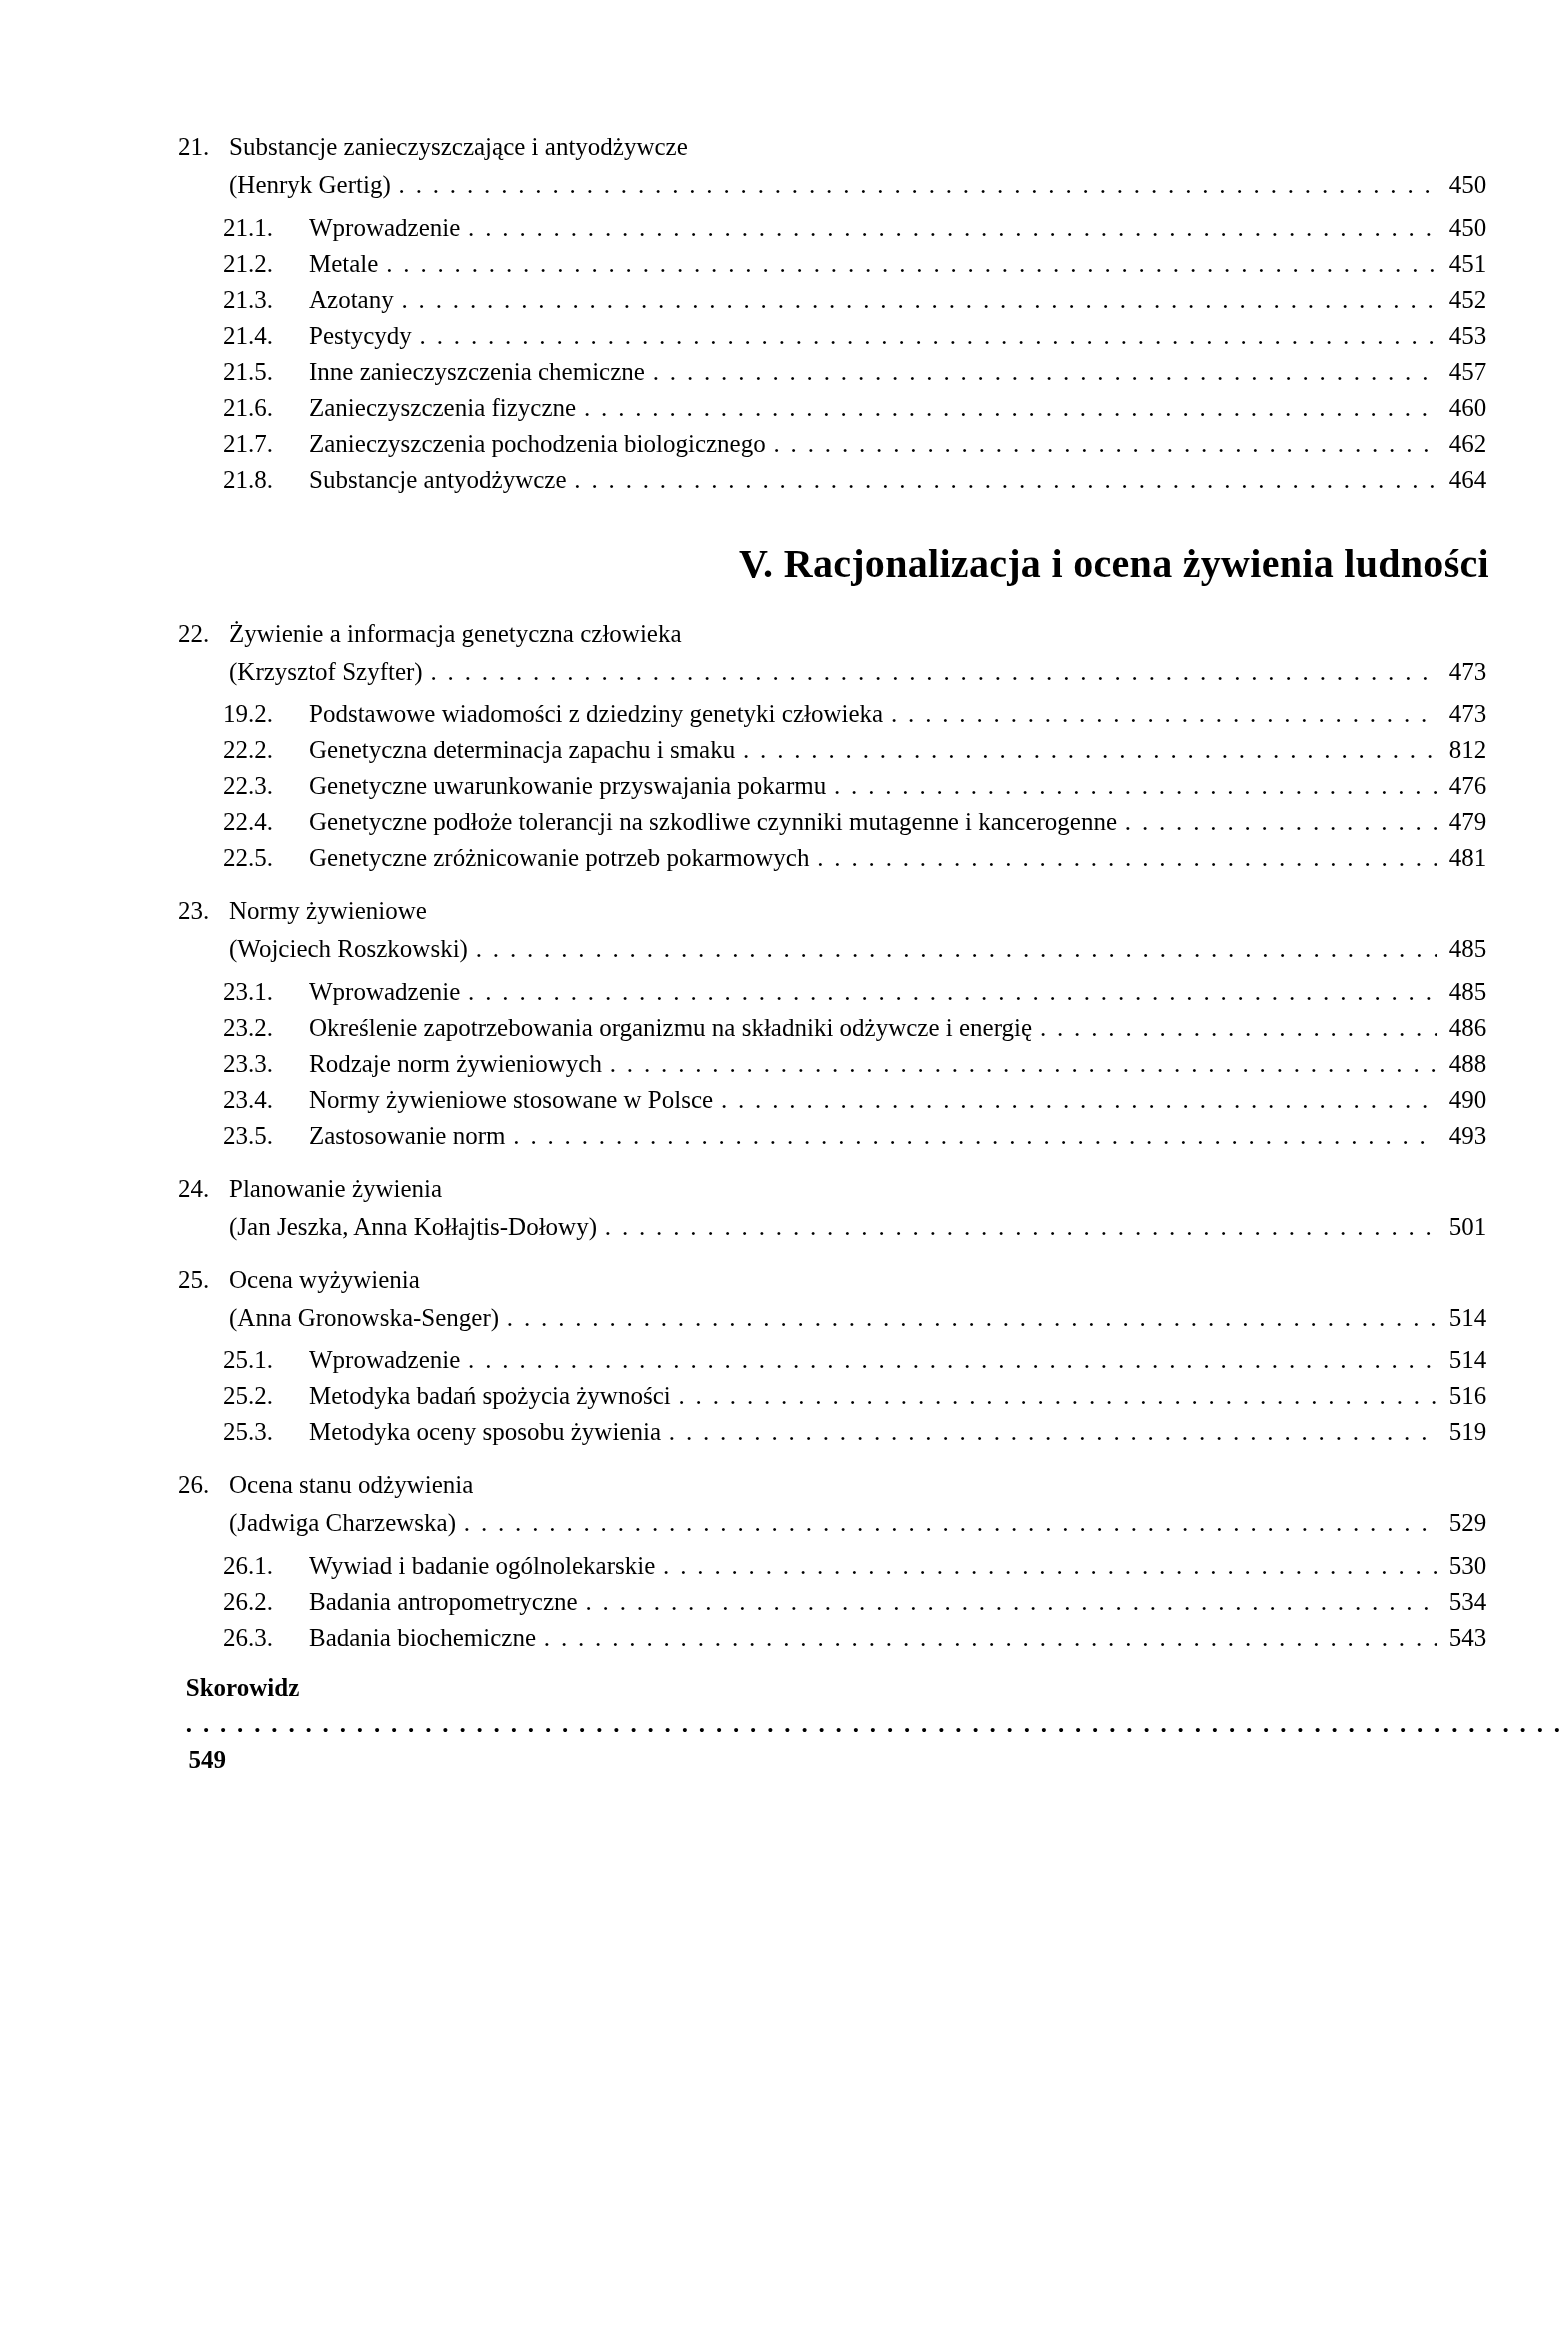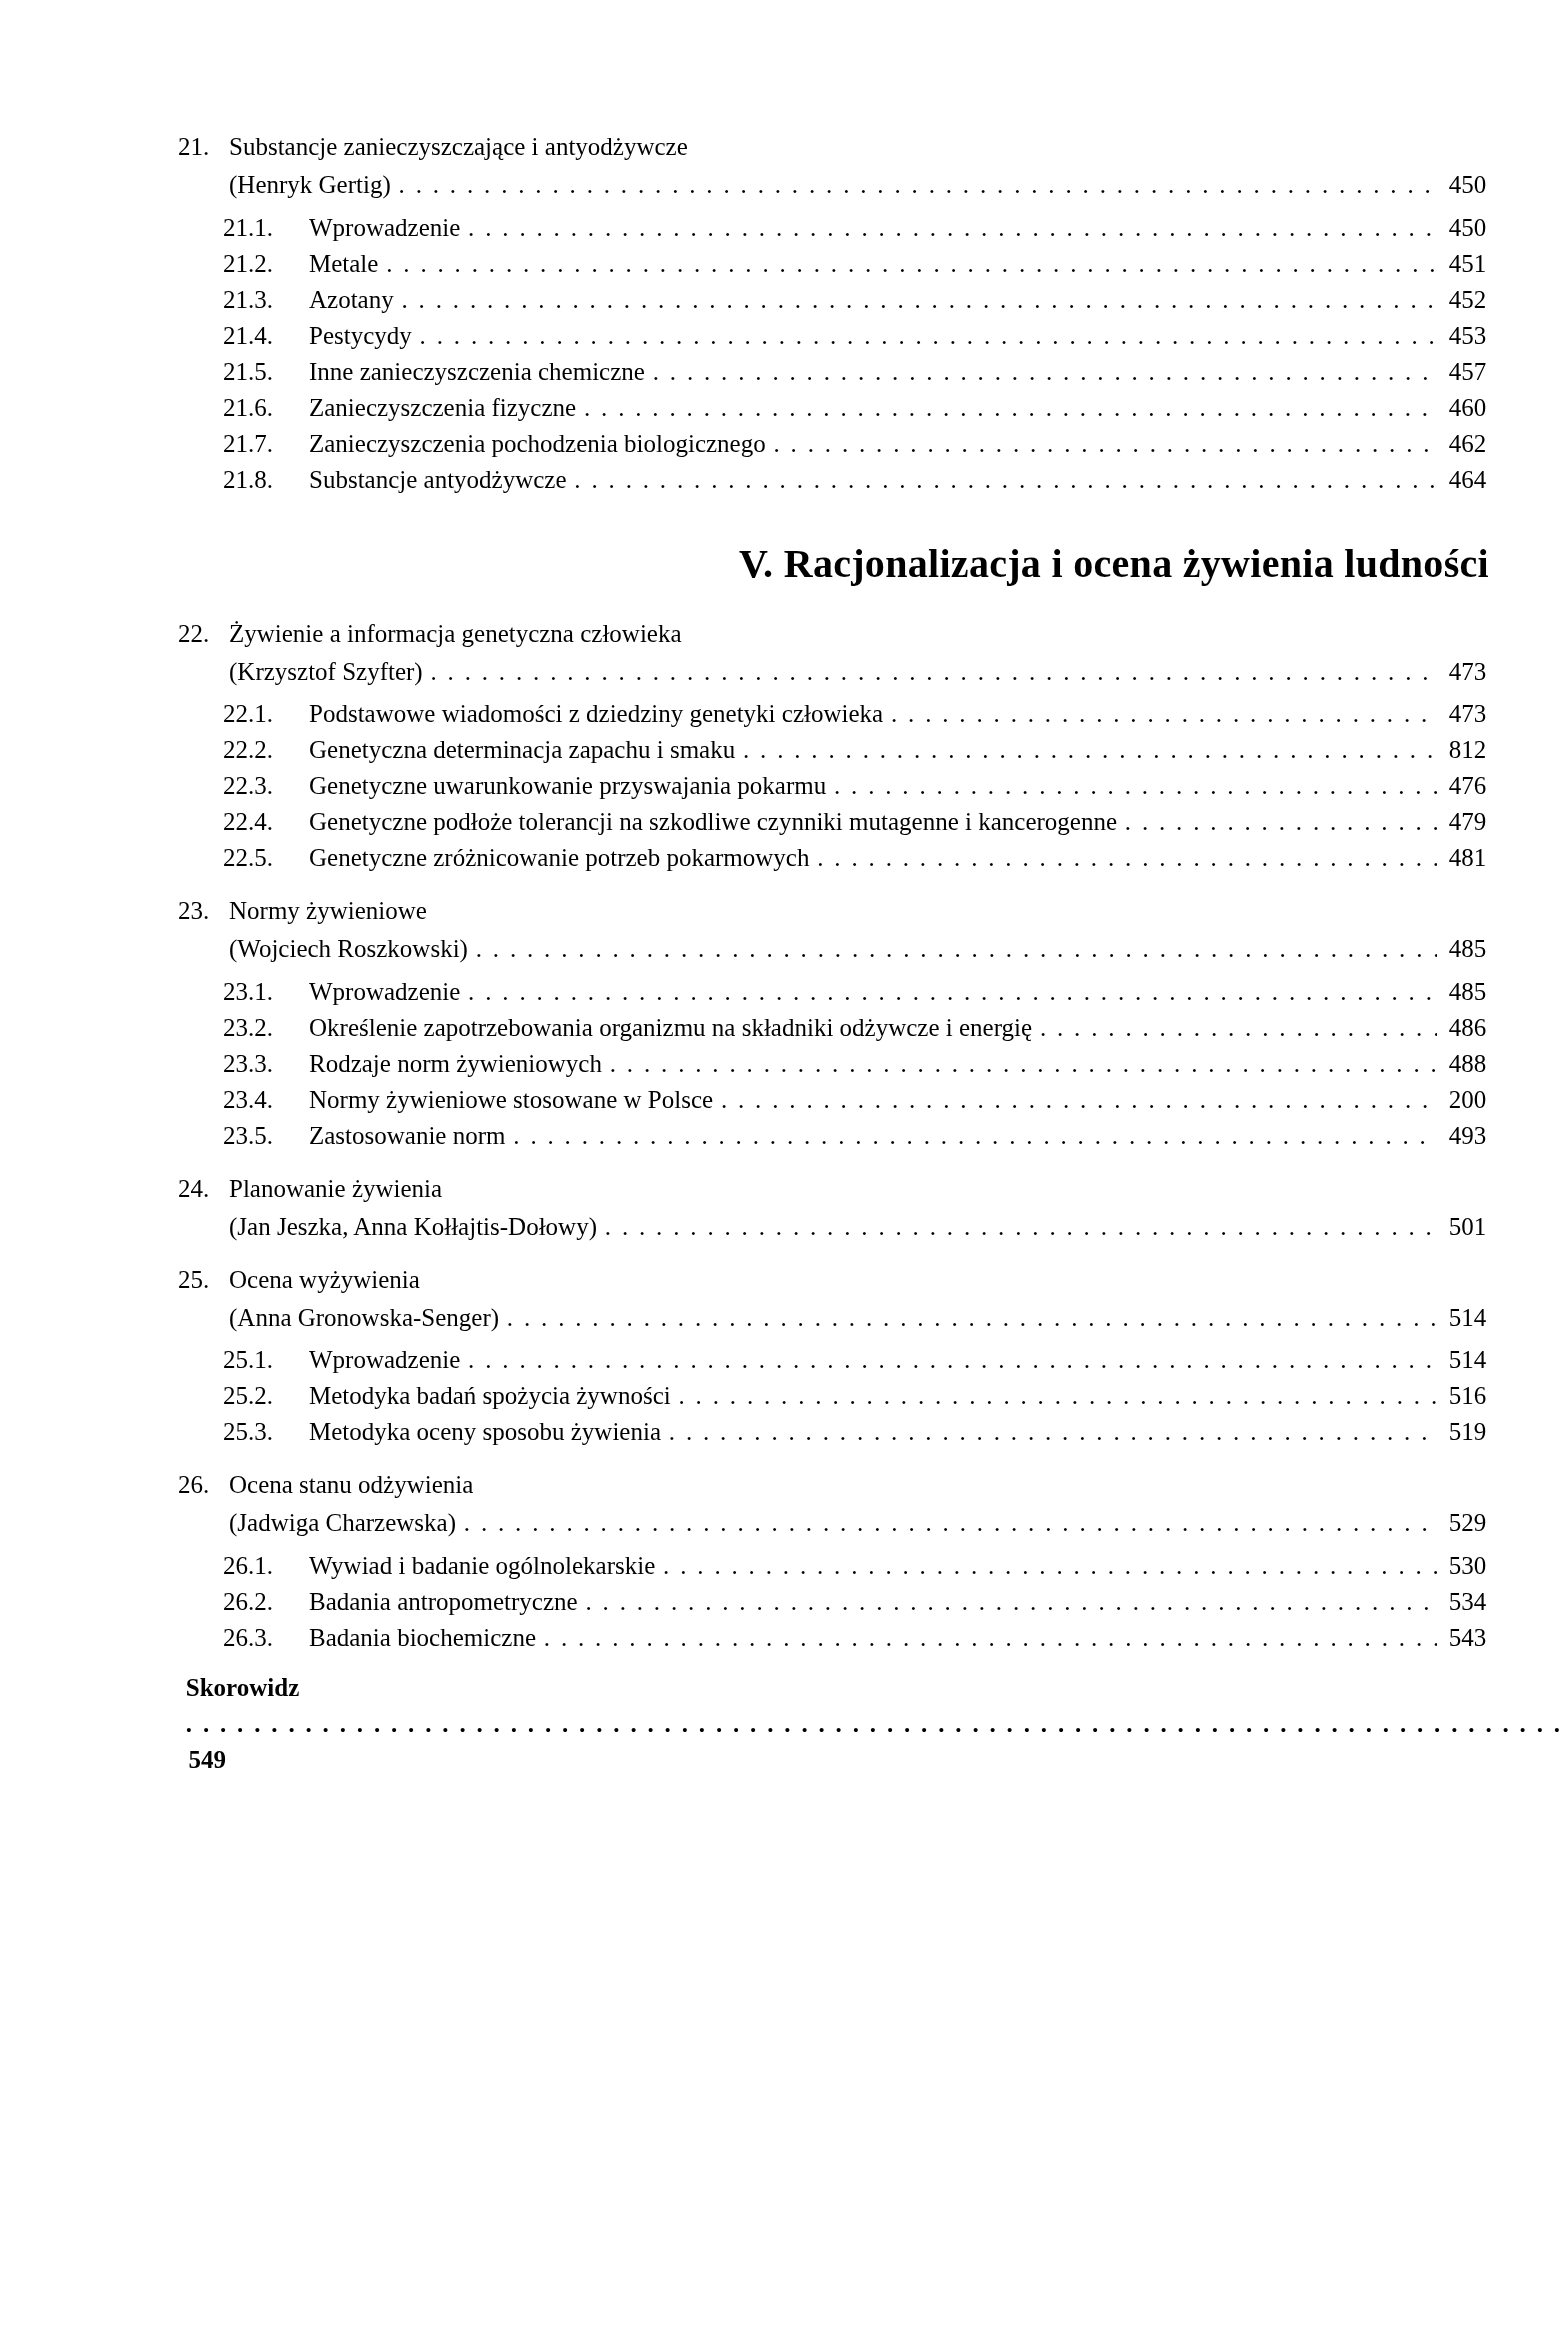--- a/index.html
+++ b/index.html
@@ -130,21 +130,21 @@
     <div class="row chapter-head">
       <span class="num">22.</span>
       <span class="title">Żywienie a informacja genetyczna człowieka</span>
     </div>
     <div class="row author-row">
       <span class="title">(Krzysztof Szyfter)</span>
       <span class="leader"></span>
       <span class="page-num">473</span>
     </div>
     <div class="row entry">
-      <span class="num">22.1.</span>
+      <span class="num">19.2.</span>
       <span class="title">Podstawowe wiadomości z dziedziny genetyki człowieka</span>
       <span class="leader"></span>
       <span class="page-num">473</span>
     </div>
     <div class="row entry">
       <span class="num">22.2.</span>
       <span class="title">Genetyczna determinacja zapachu i smaku</span>
       <span class="leader"></span>
       <span class="page-num">812</span>
     </div>
@@ -193,21 +193,21 @@
     <div class="row entry">
       <span class="num">23.3.</span>
       <span class="title">Rodzaje norm żywieniowych</span>
       <span class="leader"></span>
       <span class="page-num">488</span>
     </div>
     <div class="row entry">
       <span class="num">23.4.</span>
       <span class="title">Normy żywieniowe stosowane w Polsce</span>
       <span class="leader"></span>
-      <span class="page-num">200</span>
+      <span class="page-num">490</span>
     </div>
     <div class="row entry">
       <span class="num">23.5.</span>
       <span class="title">Zastosowanie norm</span>
       <span class="leader"></span>
       <span class="page-num">493</span>
     </div>
   </section>
 
   <section class="chapter">

